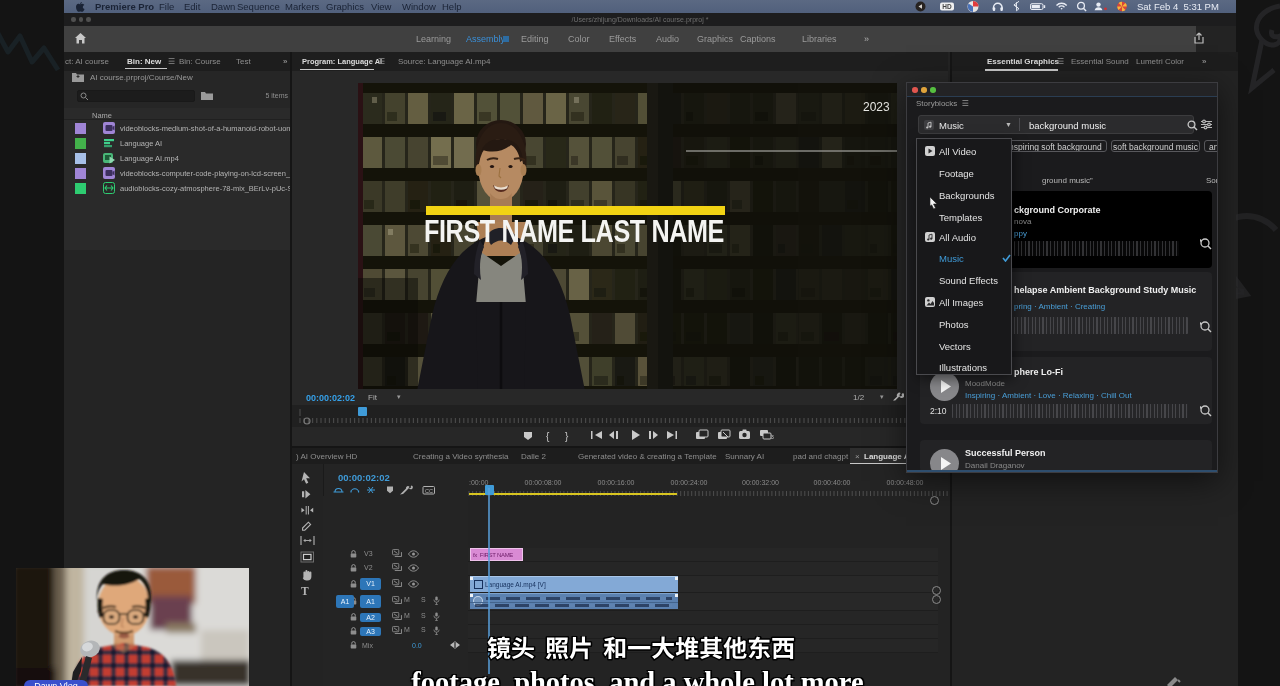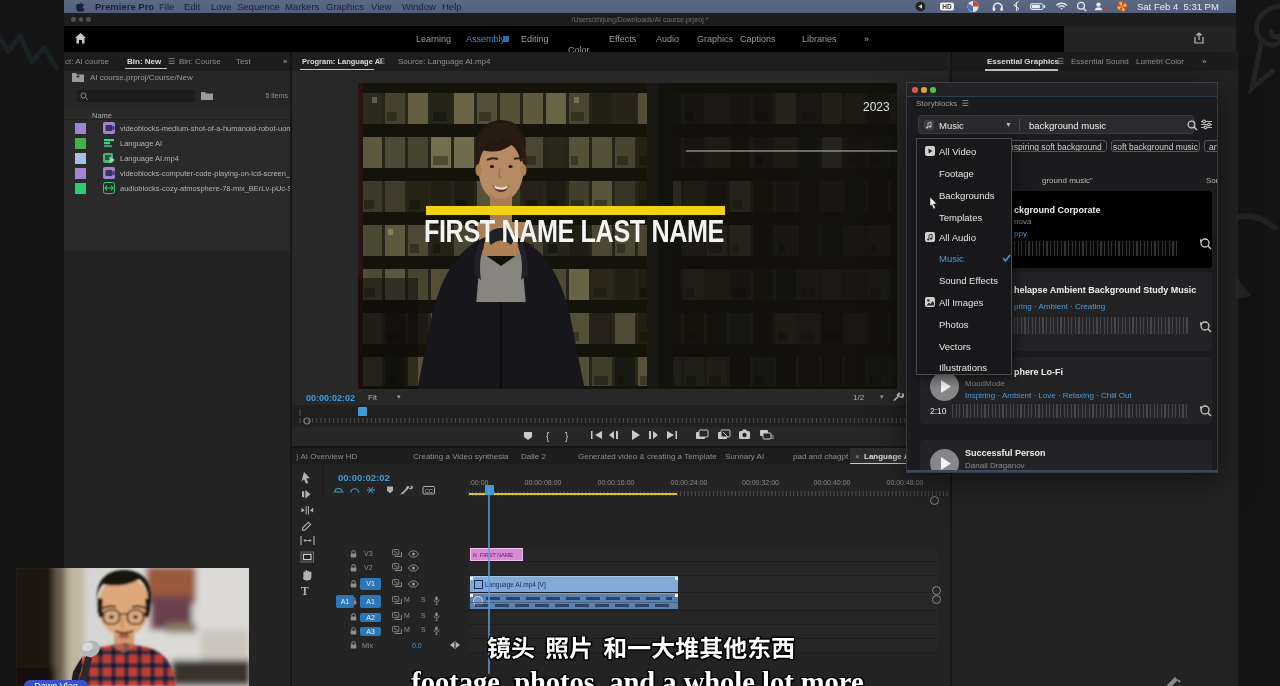--- a/index.html
+++ b/index.html
@@ -6,40 +6,40 @@
 .abs{position:absolute;}
 #screen{position:absolute;left:64px;top:0;width:1172px;height:686px;background:#232323;}
 
 #menubar{position:absolute;left:64px;top:0;width:1172px;height:13px;background:linear-gradient(#5b6983,#51607c);color:#1a2335;font-size:10px;}
 #menubar .mi{position:absolute;top:1px;white-space:nowrap;font-size:9.5px;}
 #menubar .ri{color:#e8ecf4;}
 
 #titlebar{position:absolute;left:64px;top:13px;width:1172px;height:13px;background:#1d1d1e;}
 .tl{position:absolute;top:4px;width:4.5px;height:4.5px;border-radius:50%;}
 
-#wsbar{position:absolute;left:64px;top:26px;width:1000px;height:26px;background:#000000;}
+#wsbar{position:absolute;left:64px;top:26px;width:1132px;height:26px;background:#404040;}
 #wsbar .ws{position:absolute;top:8px;font-size:9px;color:#9a9a9a;white-space:nowrap;}
 
 .panel{position:absolute;background:#262626;}
 .tabbar{position:absolute;left:0;top:0;width:100%;height:19px;background:#1d1d1d;}
 .tab{position:absolute;top:5px;font-size:8px;color:#8e8e8e;white-space:nowrap;}
 .tab.on{color:#dcdcdc;}
 .wave{background:repeating-linear-gradient(90deg, rgba(118,118,124,0.42) 0 1.3px, rgba(60,60,64,0.12) 1.3px 3.6px);border-radius:1px;}
 </style></head>
 <body>
 <div id="stage">
   <div id="screen"></div>
   <div id="menubar">
     <svg class="abs" style="left:12px;top:2px;" width="9" height="10" viewBox="0 0 9 10">
         <path d="M6.8 5.2c0-1.2.9-1.9 1.6-2.3-.6-.8-1.5-1.2-2.3-1.2-.9 0-1.5.5-1.9.5S3 1.7 2.3 1.7C1 1.8 0 3 0 5c0 1.3.4 2.6 1 3.5.5.7 1 1.3 1.7 1.3.6 0 .9-.4 1.7-.4s1 .4 1.7.4 1.2-.6 1.7-1.3c.4-.6.6-1.2.7-1.5-.9-.4-1.7-1-1.7-1.8zM5.4 1.2c.4-.5.6-1 .6-1.2-.5 0-1.1.4-1.5.8-.3.4-.6 1-.5 1.2.5.1 1-.3 1.4-.8z" fill="#1a2335"></path>
       </svg>
     <div class="mi" style="left:31px;font-weight:bold;">Premiere Pro</div>
     <div class="mi" style="left:95px;">File</div>
     <div class="mi" style="left:120px;">Edit</div>
-    <div class="mi" style="left:147px;">Love</div>
+    <div class="mi" style="left:147px;">Dawn</div>
     <div class="mi" style="left:173px;">Sequence</div>
     <div class="mi" style="left:221px;">Markers</div>
     <div class="mi" style="left:262px;">Graphics</div>
     <div class="mi" style="left:307px;">View</div>
     <div class="mi" style="left:338px;">Window</div>
     <div class="mi" style="left:378px;">Help</div>
     <div class="mi ri" style="left:1073px;font-size:9.5px;">Sat Feb 4&nbsp;&nbsp;5:31 PM</div>
     <svg class="abs" style="left:842px;top:1px;" width="330" height="11" viewBox="0 0 330 11">
       <circle cx="14.5" cy="5.5" r="5" fill="#262220"></circle>
         <path d="M12.5 5.5l3.5-2.3v4.6z" fill="#d8d4d0"></path>
@@ -72,21 +72,21 @@
     <div class="abs" style="left:0;width:1152px;top:3px;text-align:center;font-size:7px;color:#6e6e6e;">/Users/zhijung/Downloads/AI course.prproj *</div>
   </div>
   <div id="wsbar">
     <svg class="abs" style="left:10px;top:6px;" width="13" height="13" viewBox="0 0 13 13">
         <path d="M6.5 1L12 6h-1.5v5.5H8V8H5v3.5H2.5V6H1z" fill="#c8c8c8"></path>
       </svg>
     <div class="ws" style="left:352px;">Learning</div>
     <div class="ws" style="left:402px;color:#3a8fd8;">Assembly</div>
     <div class="abs" style="left:439px;top:10px;width:6px;height:6px;background:#2d6ca2;"></div>
     <div class="ws" style="left:457px;">Editing</div>
-    <div class="ws" style="left:504px;margin-top:11px;">Color</div>
+    <div class="ws" style="left:504px;">Color</div>
     <div class="ws" style="left:545px;">Effects</div>
     <div class="ws" style="left:592px;">Audio</div>
     <div class="ws" style="left:633px;">Graphics</div>
     <div class="ws" style="left:676px;">Captions</div>
     <div class="ws" style="left:738px;">Libraries</div>
     <div class="ws" style="left:800px;color:#b0b0b0;">»</div>
     <svg class="abs" style="left:1129px;top:6px;" width="12" height="13" viewBox="0 0 12 13">
         <path d="M2 5v6h8V5" stroke="#bbb" stroke-width="1.2" fill="none"></path>
         <path d="M6 1v7M6 1l-2.5 2.5M6 1l2.5 2.5" stroke="#bbb" stroke-width="1.2" fill="none"></path>
       </svg>

